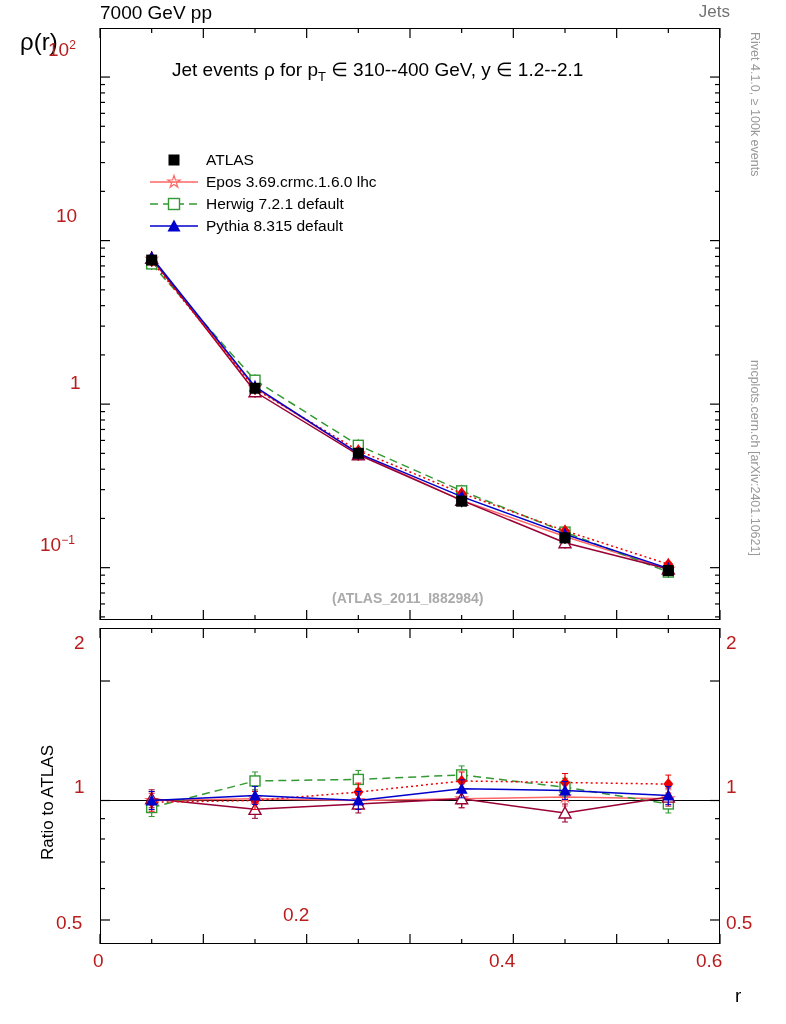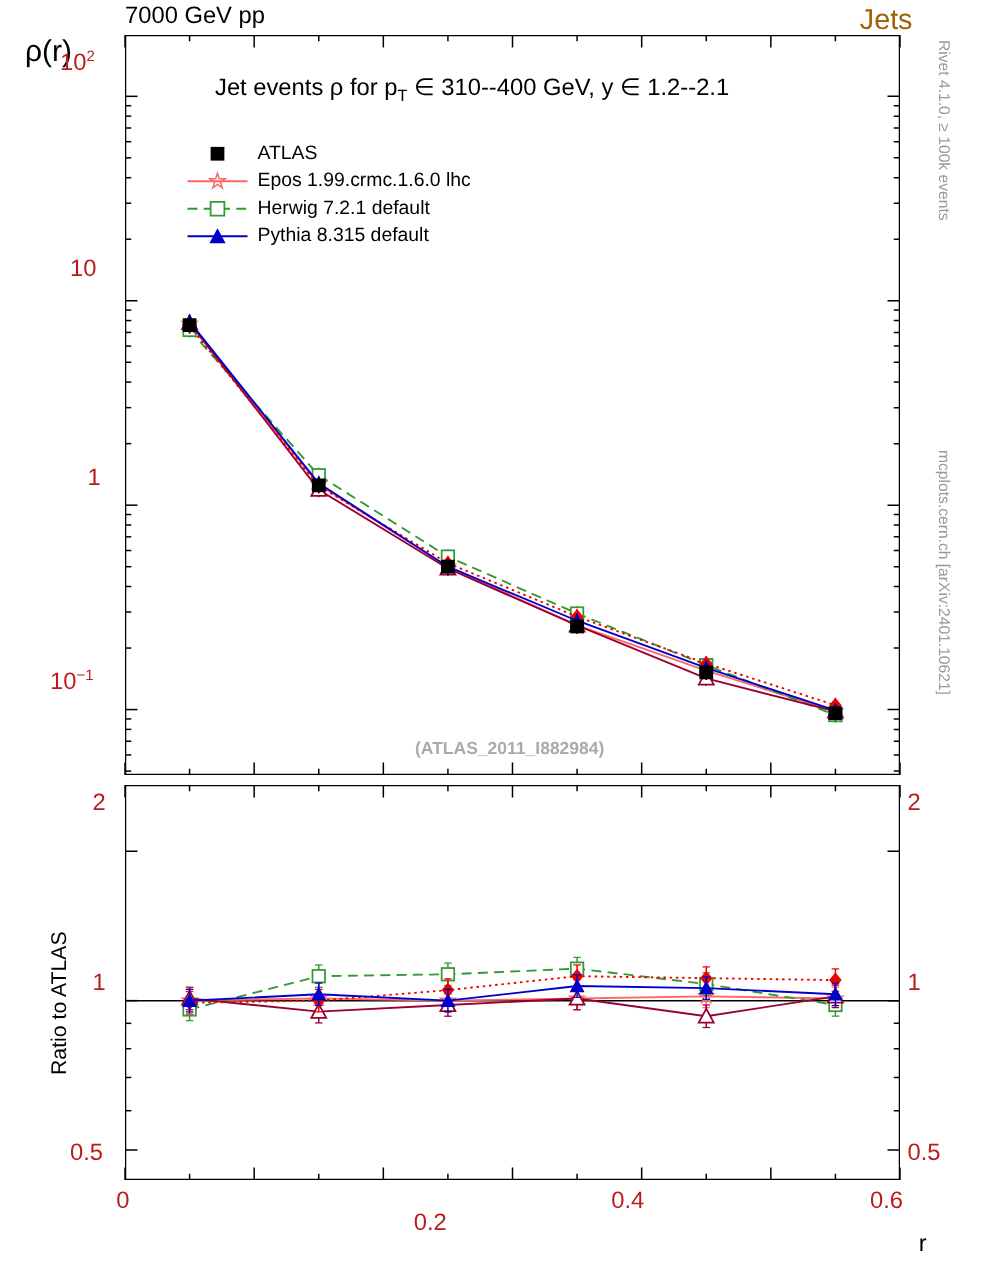--- a/index.html
+++ b/index.html
@@ -19,22 +19,22 @@
   .abs { position: absolute; }
 
   
   .hdr-left {
     left: 100px; top: 2px;
     font-size: 19px;
     color: #000;
   }
   .hdr-right {
     right: 56px; top: 2px;
-    font-size: 23px;
-    color: #a16207;
+    font-size: 17px;
+    color: #737373;
   }
 
   
   .rot {
     transform-origin: 0 0;
     transform: rotate(90deg);
     white-space: nowrap;
     color: #999999;
     font-size: 12.5px;
   }
@@ -60,20 +60,21 @@
     position: absolute;
     font-size: 19px;
     color: #000;
     white-space: nowrap;
   }
 
   .legend {
     position: absolute;
     font-size: 15.5px;
     color: #000;
+    margin-top: 37px;
   }
   .legend-row {
     display: flex;
     align-items: center;
     height: 22px;
     white-space: nowrap;
   }
   .legend-key {
     width: 52px;
     height: 22px;
@@ -130,21 +131,21 @@
 
   <div class="ticklabel" style="left:74px; top:632px;">2</div>
   <div class="ticklabel" style="left:74px; top:776px;">1</div>
   <div class="ticklabel" style="left:56px; top:912px;">0.5</div>
 
   <div class="ticklabel" style="left:726px; top:632px;">2</div>
   <div class="ticklabel" style="left:726px; top:776px;">1</div>
   <div class="ticklabel" style="left:726px; top:912px;">0.5</div>
 
   <div class="ticklabel" style="left:93px; top:950px;">0</div>
-  <div class="ticklabel" style="left:283px; top:968px;margin-left:48px;">0.2</div>
+  <div class="ticklabel" style="left:283px; top:904px;">0.2</div>
   <div class="ticklabel" style="left:489px; top:950px;">0.4</div>
   <div class="ticklabel" style="left:696px; top:950px;">0.6</div>
   <div class="axis-title" style="left:735px; top:985px;">r</div>
 
   <div class="watermark" style="left:332px; top:590px;font-weight:bold;">(ATLAS_2011_I882984)</div>
 
   <div class="legend" id="legend" style="left:148px; top:112px;">
       <div class="legend-row">
         <div class="legend-key">
           <svg width="52" height="22">
@@ -153,21 +154,21 @@
         </div>
         <span class="legend-label">ATLAS</span>
       </div>
       <div class="legend-row">
         <div class="legend-key">
           <svg width="52" height="22">
             <line x1="2" y1="11" x2="50" y2="11" stroke="#ff6666" stroke-width="1.6"></line>
             <polygon points="26.00,4.50 27.45,9.00 32.18,8.99 28.35,11.76 29.82,16.26 26.00,13.47 22.18,16.26 23.65,11.76 19.82,8.99 24.55,9.00" fill="none" stroke="#ff6666" stroke-width="1.2"></polygon>
           </svg>
         </div>
-        <span class="legend-label">Epos 1.99.crmc.1.6.0 lhc</span>
+        <span class="legend-label">Epos 3.69.crmc.1.6.0 lhc</span>
       </div>
       <div class="legend-row">
         <div class="legend-key">
           <svg width="52" height="22">
             <line x1="2" y1="11" x2="50" y2="11" stroke="#339933" stroke-width="1.6" stroke-dasharray="8,5"></line>
             <rect x="20.5" y="5.5" width="11" height="11" fill="#fff" stroke="#339933" stroke-width="1.4"></rect>
           </svg>
         </div>
         <span class="legend-label">Herwig 7.2.1 default</span>
       </div>

